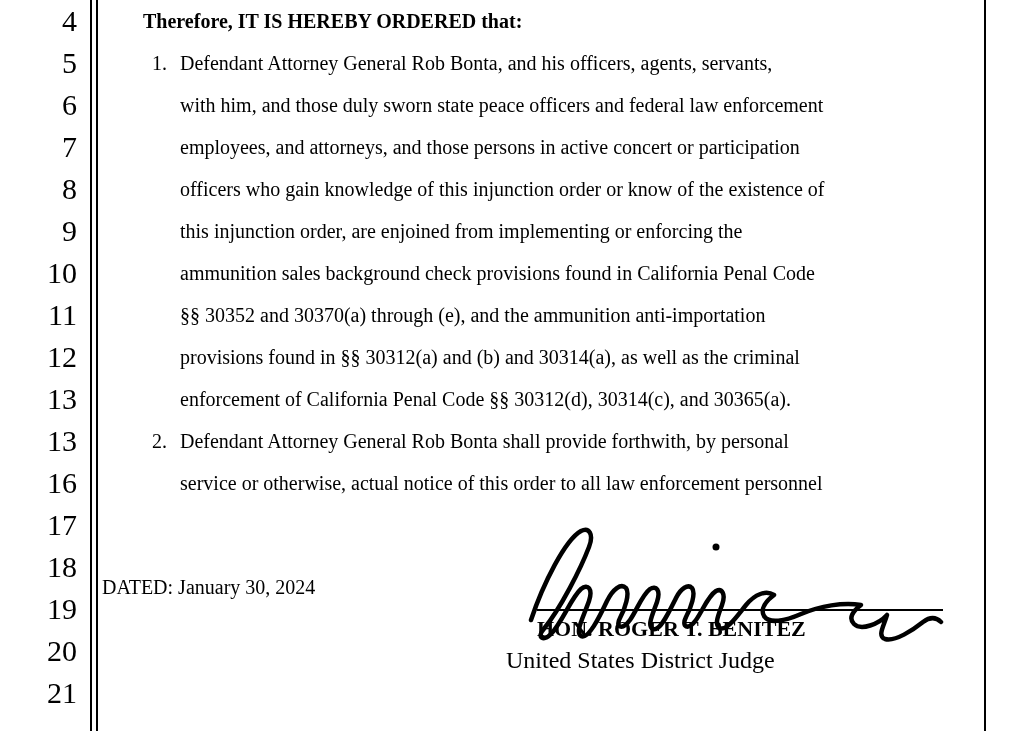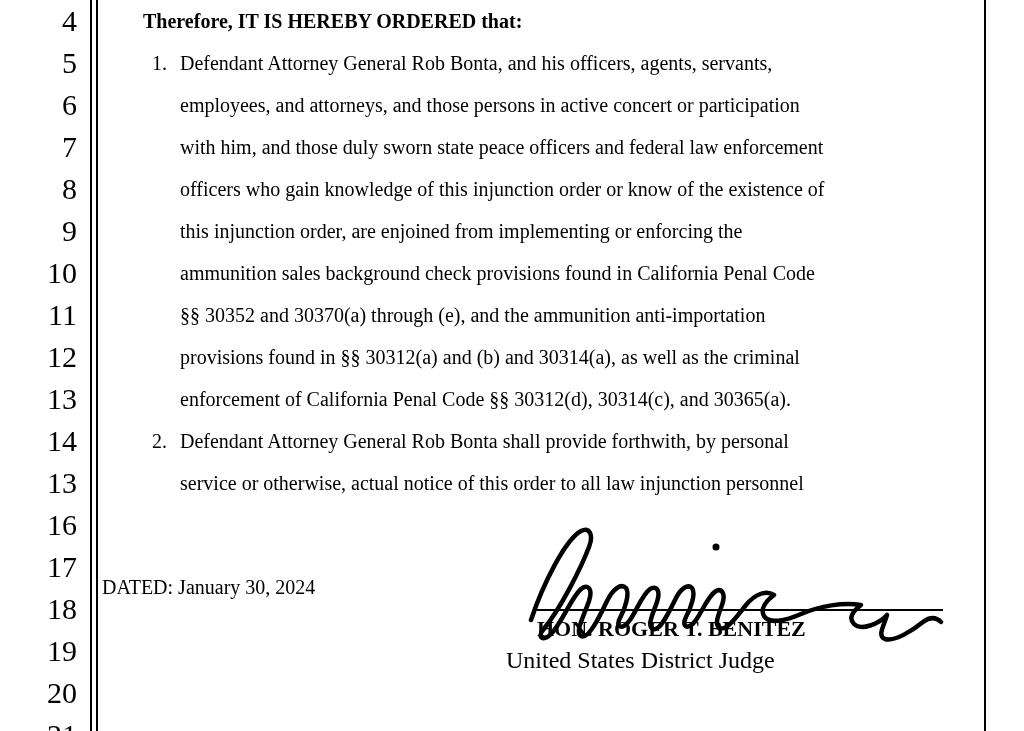--- a/index.html
+++ b/index.html
@@ -93,54 +93,53 @@
     <div class="ln">4</div>
     <div class="ln">5</div>
     <div class="ln">6</div>
     <div class="ln">7</div>
     <div class="ln">8</div>
     <div class="ln">9</div>
     <div class="ln">10</div>
     <div class="ln">11</div>
     <div class="ln">12</div>
     <div class="ln">13</div>
-    <div class="ln">14</div>
     <div class="ln">13</div>
     <div class="ln">16</div>
     <div class="ln">17</div>
     <div class="ln">18</div>
     <div class="ln">19</div>
     <div class="ln">20</div>
     <div class="ln">21</div>
   </div>
 
   <div class="rule-double"></div>
   <div class="rule-right"></div>
 
   <div class="text-col">
     <div class="line heading">Therefore, IT IS HEREBY ORDERED that:</div>
 
     <div class="line item-first">
       <span class="item-num">1.</span>
       <span>Defendant Attorney General Rob Bonta, and his officers, agents, servants,</span>
     </div>
+    <div class="line item-cont">with him, and those duly sworn state peace officers and federal law enforcement</div>
     <div class="line item-cont">employees, and attorneys, and those persons in active concert or participation</div>
-    <div class="line item-cont">with him, and those duly sworn state peace officers and federal law enforcement</div>
     <div class="line item-cont">officers who gain knowledge of this injunction order or know of the existence of</div>
     <div class="line item-cont">this injunction order, are enjoined from implementing or enforcing the</div>
     <div class="line item-cont">ammunition sales background check provisions found in California Penal Code</div>
     <div class="line item-cont">§§ 30352 and 30370(a) through (e), and the ammunition anti-importation</div>
     <div class="line item-cont">provisions found in §§ 30312(a) and (b) and 30314(a), as well as the criminal</div>
     <div class="line item-cont">enforcement of California Penal Code §§ 30312(d), 30314(c), and 30365(a).</div>
 
     <div class="line item-first">
       <span class="item-num">2.</span>
       <span>Defendant Attorney General Rob Bonta shall provide forthwith, by personal</span>
     </div>
-    <div class="line item-cont">service or otherwise, actual notice of this order to all law injunction personnel</div>
+    <div class="line item-cont">service or otherwise, actual notice of this order to all law enforcement personnel</div>
 
     <div class="line blank"></div>
     <div class="line dated">DATED: January 30, 2024</div>
   </div>
 
   <svg class="sig-svg" viewBox="0 0 440 120" xmlns="http://www.w3.org/2000/svg">
     <path fill="none" stroke="#000000" stroke-width="4.5" stroke-linecap="round" stroke-linejoin="round" d="M8,96
          C20,60 42,16 58,7
          C66,3 71,10 66,23
          C58,44 38,84 20,106

